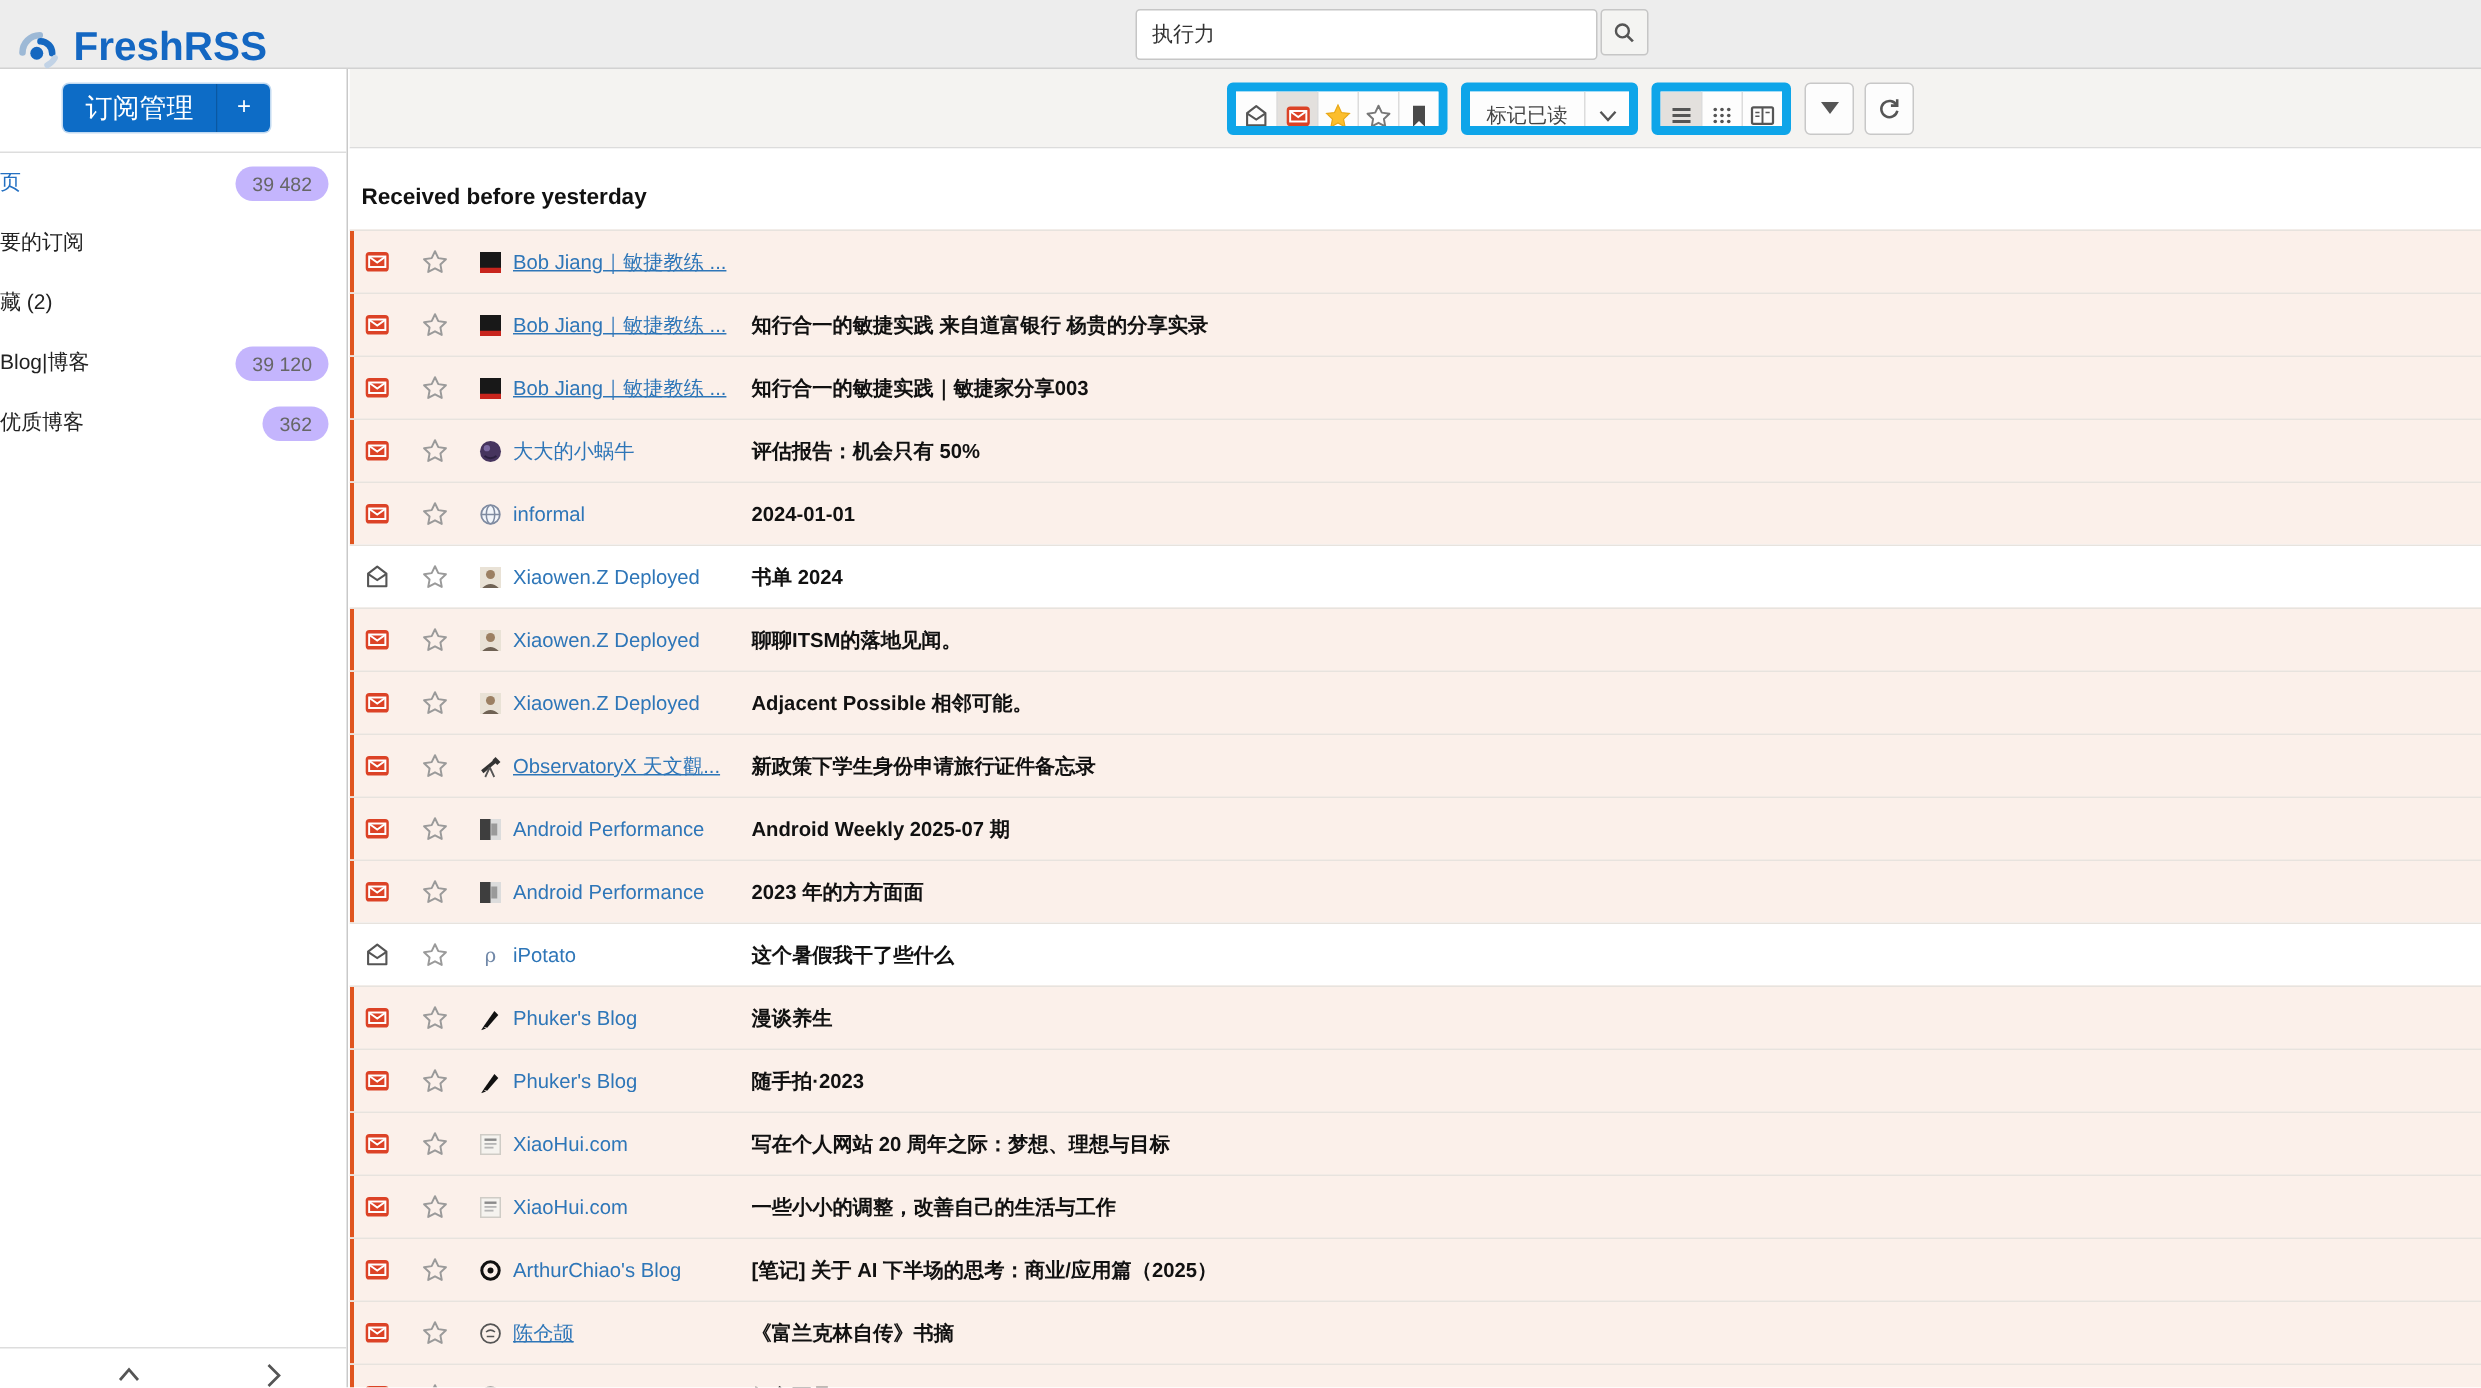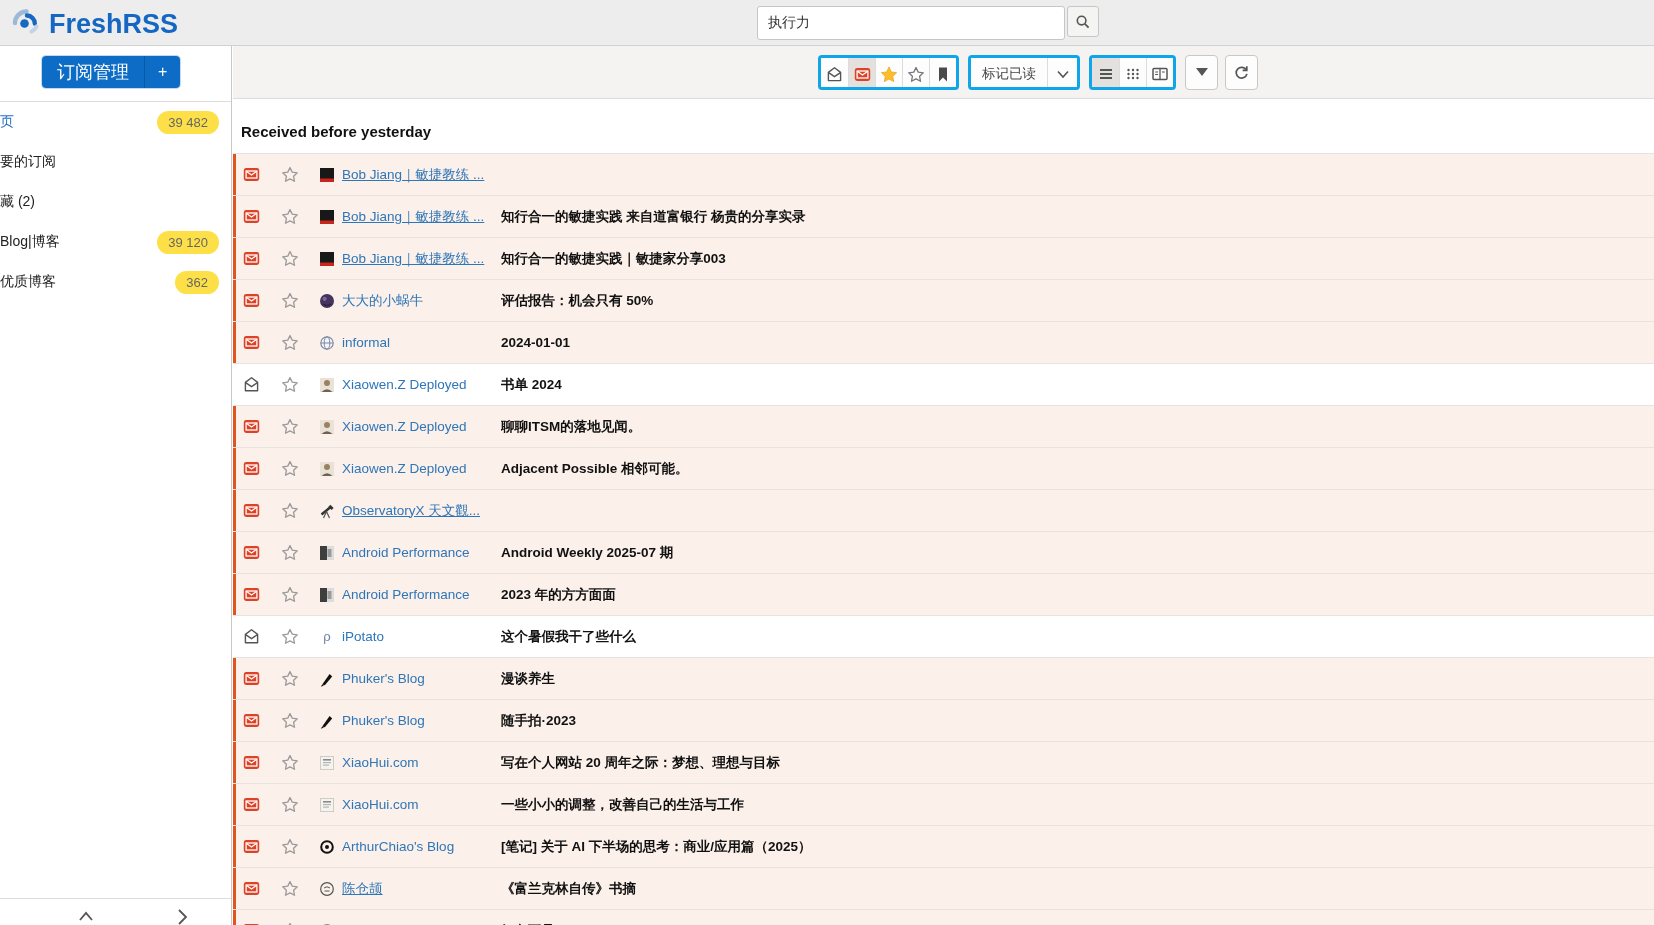--- a/index.html
+++ b/index.html
@@ -3,44 +3,44 @@
 <meta charset="utf-8">
 <style>
   html,body{margin:0;padding:0;}
   body{
     width:1654px;height:925px;position:relative;overflow:hidden;
     background:#fff;font-family:"Liberation Sans","DejaVu Sans",sans-serif;
     -webkit-font-smoothing:antialiased;
   }
   
   .topnav{position:absolute;left:0;top:0;width:1654px;height:45px;background:#ededed;border-bottom:1px solid #d2d2d2;}
-  .logo{position:absolute;left:8px;top:4px;display:flex;align-items:flex-end;gap:5px;cursor:pointer;}
+  .logo{position:absolute;left:8px;top:16px;display:flex;align-items:flex-start;gap:5px;cursor:pointer;}
   .logo-text{color:#1467c2;font-size:27px;font-weight:600;letter-spacing:0;}
   .searchwrap{position:absolute;left:757px;top:6px;display:flex;}
   .search-input{width:308px;height:34px;box-sizing:border-box;border:1px solid #c6c6c6;border-radius:3px;background:#fff;padding:0 10px;font-size:14px;color:#333;font-family:inherit;}
   .search-btn{width:32px;height:31px;margin-left:2px;border:1px solid #c6c6c6;border-radius:3px;background:#f4f4f2;display:flex;align-items:center;justify-content:center;cursor:pointer;padding:0;}
   
   .sidebar{position:absolute;left:0;top:46px;width:232px;bottom:0;background:#fff;border-right:1px solid #c9c9c9;box-sizing:border-box;}
   .sb-head{height:55px;border-bottom:1px solid #ddd;position:relative;}
   .btn-blue-group{position:absolute;left:42px;top:10px;display:inline-flex;box-shadow:0 0 0 1px rgba(13,108,198,.25);border-radius:4px;}
   .btn-blue{background:#0d6cc6;color:#fff;border:none;font-size:18px;font-family:inherit;cursor:pointer;height:32px;}
   .btn-manage{padding:0 15px;border-radius:4px 0 0 4px;}
   .btn-plus{padding:0 13px;border-radius:0 4px 4px 0;border-left:1px solid rgba(0,0,0,.18);font-size:16px;}
   .sb-item{height:40px;display:flex;align-items:center;padding:0 12px 0 0;cursor:pointer;}
   .sb-label{flex:1;font-size:14px;color:#222;white-space:nowrap;overflow:hidden;}
   .sb-item.active .sb-label{color:#2470c2;}
-  .badge{background:#fde047;color:#666;border-radius:12px;padding:4px 11px;font-size:13px;}
+  .badge{background:#c4b5fd;color:#666;border-radius:12px;padding:4px 11px;font-size:13px;}
   .sb-pager{position:absolute;left:0;right:0;bottom:0;height:26px;border-top:1px solid #ddd;overflow:hidden;}
   .pager-btn{position:absolute;top:7px;background:none;border:none;cursor:pointer;padding:0;color:#555;}
   .pager-up{left:76px;}
   .pager-next{left:172px;}
   
   .main{position:absolute;left:233px;top:46px;right:0;bottom:0;overflow:hidden;}
   .toolbar{height:52px;background:#f4f3f1;border-bottom:1px solid #dcdcdc;display:flex;align-items:center;padding-left:585px;gap:9px;}
-  .tb-group{display:flex;border:3px solid #0ea5e9;border-radius:4px;overflow:hidden;background:#fdfdfd;height:35px;box-sizing:border-box;}
+  .tb-group{display:flex;border:6px solid #0ea5e9;border-radius:4px;overflow:hidden;background:#fdfdfd;height:35px;box-sizing:border-box;}
   .tb-btn{min-width:27px;height:33px;display:flex;align-items:center;justify-content:center;border:none;border-left:1px solid #dcdcdc;background:#fdfdfd;cursor:pointer;padding:0 3px;}
   .tb-btn:first-child{border-left:none;}
   .tb-btn.active{background:#e3e0dd;}
   .tb-btn.text{padding:0 11px;font-size:13.5px;color:#444;font-family:inherit;}
   .tb-single{border:1px solid #c8c8c8;border-radius:4px;width:33px;height:35px;background:#fdfdfd;display:flex;align-items:center;justify-content:center;cursor:pointer;padding:0;box-sizing:border-box;}
   
   .list-header{font-size:15px;font-weight:bold;color:#111;padding:24px 0 13px 8px;background:#fff;}
   .entry-row{height:41px;display:flex;align-items:center;border-top:1px solid #e7e3de;background:#fff;cursor:pointer;}
   .entry-row.unread{background:#fbf0ea;box-shadow:inset 3px 0 0 #e0551f;}
   .env-btn{margin-left:10px;width:17px;height:17px;background:none;border:none;padding:0;cursor:pointer;display:flex;}
@@ -465,20 +465,21 @@
       </span>
     </button>
     <span class="fav">
           <svg width="16" height="16" viewBox="0 0 16 16">
             <path d="M2.5,11.5 L11,4.5" stroke="#333" stroke-width="2.4"></path>
             <path d="M10.3,2.8 L13.6,6" stroke="#333" stroke-width="3"></path>
             <path d="M7.5,8.5 L4.5,15 M7.5,8.5 L10.5,15" stroke="#555" stroke-width="1.2" fill="none"></path>
           </svg>
         </span>
     <a class="feed-link u">ObservatoryX 天文觀...</a>
+    <a class="title-link">新政策下学生身份申请旅行证件备忘录</a>
   </div>
       <div class="entry-row unread">
     <button class="env-btn">
           <span style="display:flex;">
             <svg width="17" height="17" viewBox="0 0 17 17">
               <rect x="0.8" y="2" width="15.4" height="13" rx="2.4" fill="#dc4226"></rect>
               <rect x="3.1" y="5" width="10.8" height="7" fill="none" stroke="#fff" stroke-width="1.3"></rect>
               <path d="M3.3,5.3 L8.5,9 L13.7,5.3" fill="none" stroke="#fff" stroke-width="1.3"></path>
             </svg>
           </span>

